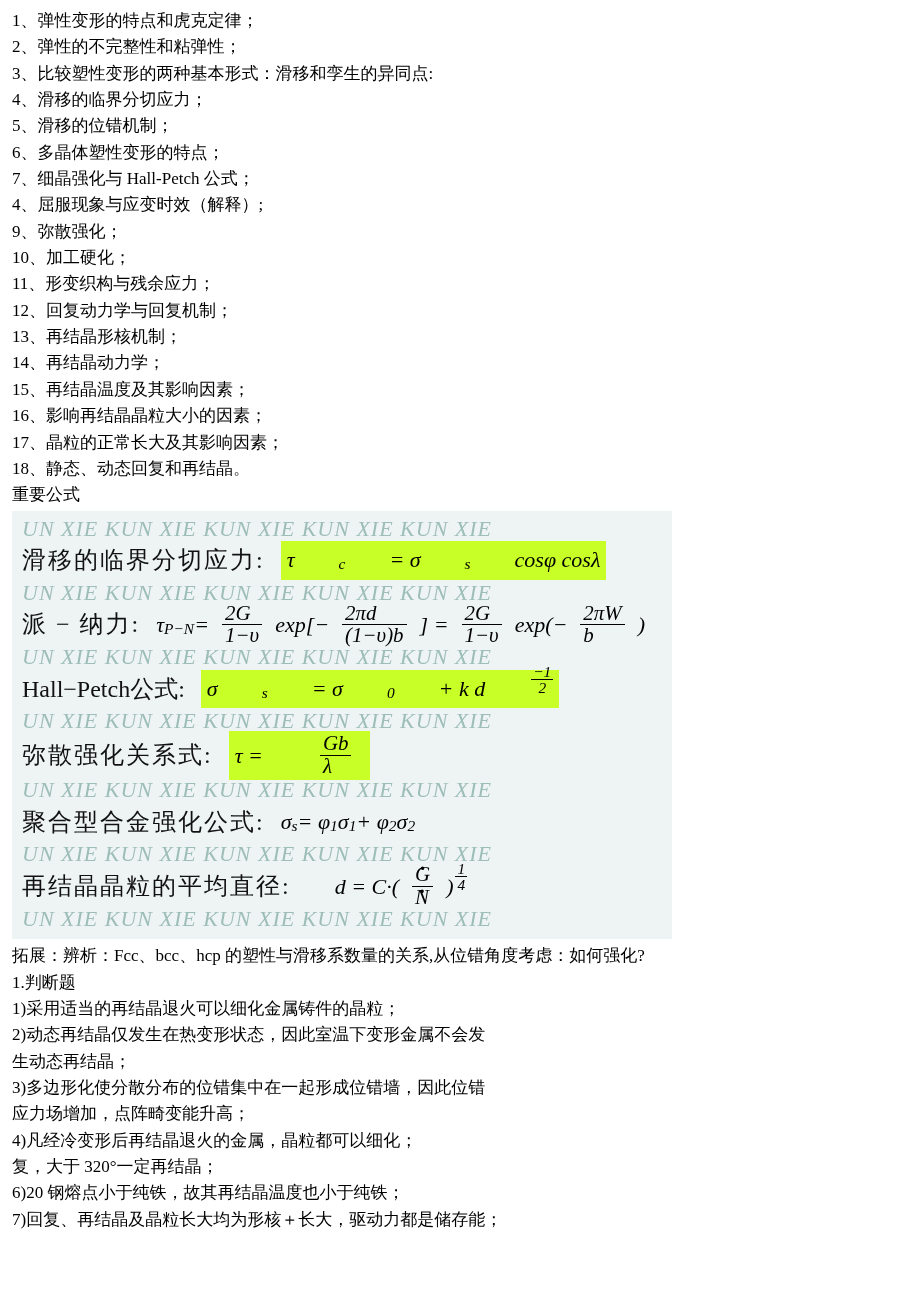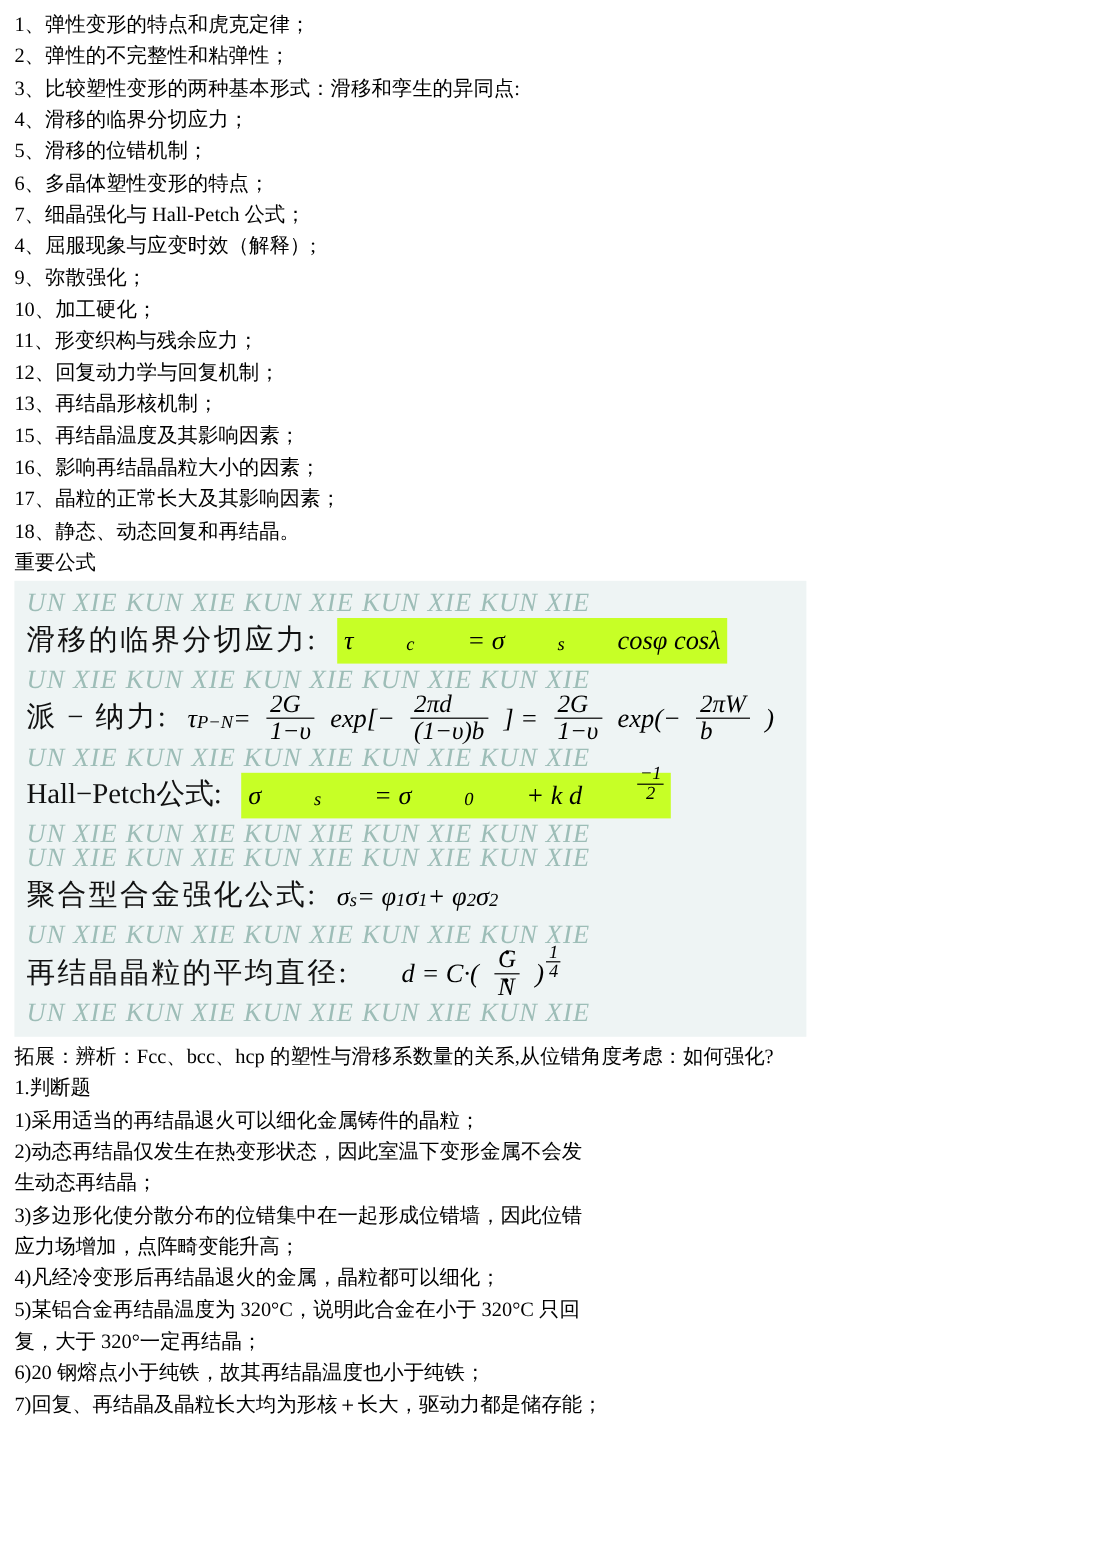--- a/index.html
+++ b/index.html
@@ -94,20 +94,21 @@
   <div class="list-line">4、滑移的临界分切应力；</div>
   <div class="list-line">5、滑移的位错机制；</div>
   <div class="list-line">6、多晶体塑性变形的特点；</div>
   <div class="list-line">7、细晶强化与 Hall-Petch 公式；</div>
   <div class="list-line">4、屈服现象与应变时效（解释）;</div>
   <div class="list-line">9、弥散强化；</div>
   <div class="list-line">10、加工硬化；</div>
   <div class="list-line">11、形变织构与残余应力；</div>
   <div class="list-line">12、回复动力学与回复机制；</div>
   <div class="list-line">13、再结晶形核机制；</div>
+  <div class="list-line">14、再结晶动力学；</div>
   <div class="list-line">15、再结晶温度及其影响因素；</div>
   <div class="list-line">16、影响再结晶晶粒大小的因素；</div>
   <div class="list-line">17、晶粒的正常长大及其影响因素；</div>
   <div class="list-line">18、静态、动态回复和再结晶。</div>
 </div>
 
 <div class="section-title">重要公式</div>
 
 <div class="formula-block">
 
@@ -154,20 +155,30 @@
     <span class="hl eq">
       σ<sub>s</sub> = σ<sub>0</sub> + k d
       <span class="superscript-half">
           <span class="n">−1</span>
           <span class="d">2</span>
         </span>
     </span>
   </div>
   <div class="wm-row">UN XIE KUN XIE KUN XIE KUN XIE KUN XIE</div>
 
+  <div class="formula-row">
+    <span class="formula-label">弥散强化关系式:</span>
+    <span class="hl eq">
+      τ =
+      <span class="frac">
+          <span class="num">Gb</span>
+          <span class="den">λ</span>
+        </span>
+    </span>
+  </div>
   <div class="wm-row">UN XIE KUN XIE KUN XIE KUN XIE KUN XIE</div>
 
   <div class="formula-row">
     <span class="formula-label">聚合型合金强化公式:</span>
     <span class="eq">
       σ<sub>s</sub> = φ<sub>1</sub>σ<sub>1</sub> + φ<sub>2</sub>σ<sub>2</sub>
     </span>
   </div>
   <div class="wm-row">UN XIE KUN XIE KUN XIE KUN XIE KUN XIE</div>
 
@@ -194,18 +205,17 @@
 <div class="question-line">拓展：辨析：Fcc、bcc、hcp 的塑性与滑移系数量的关系,从位错角度考虑：如何强化?</div>
 <div class="question-line">1.判断题</div>
 
 <div>
   <div class="question-line">1)采用适当的再结晶退火可以细化金属铸件的晶粒；</div>
   <div class="question-line">2)动态再结晶仅发生在热变形状态，因此室温下变形金属不会发</div>
   <div class="question-line">生动态再结晶；</div>
   <div class="question-line">3)多边形化使分散分布的位错集中在一起形成位错墙，因此位错</div>
   <div class="question-line">应力场增加，点阵畸变能升高；</div>
   <div class="question-line">4)凡经冷变形后再结晶退火的金属，晶粒都可以细化；</div>
-  <div class="question-line">5)某铝合金再结晶温度为 320°C，说明此合金在小于 320°C 只回</div>
   <div class="question-line">复，大于 320°一定再结晶；</div>
   <div class="question-line">6)20 钢熔点小于纯铁，故其再结晶温度也小于纯铁；</div>
   <div class="question-line">7)回复、再结晶及晶粒长大均为形核＋长大，驱动力都是储存能；</div>
 
 </div>
 
 </body></html>

